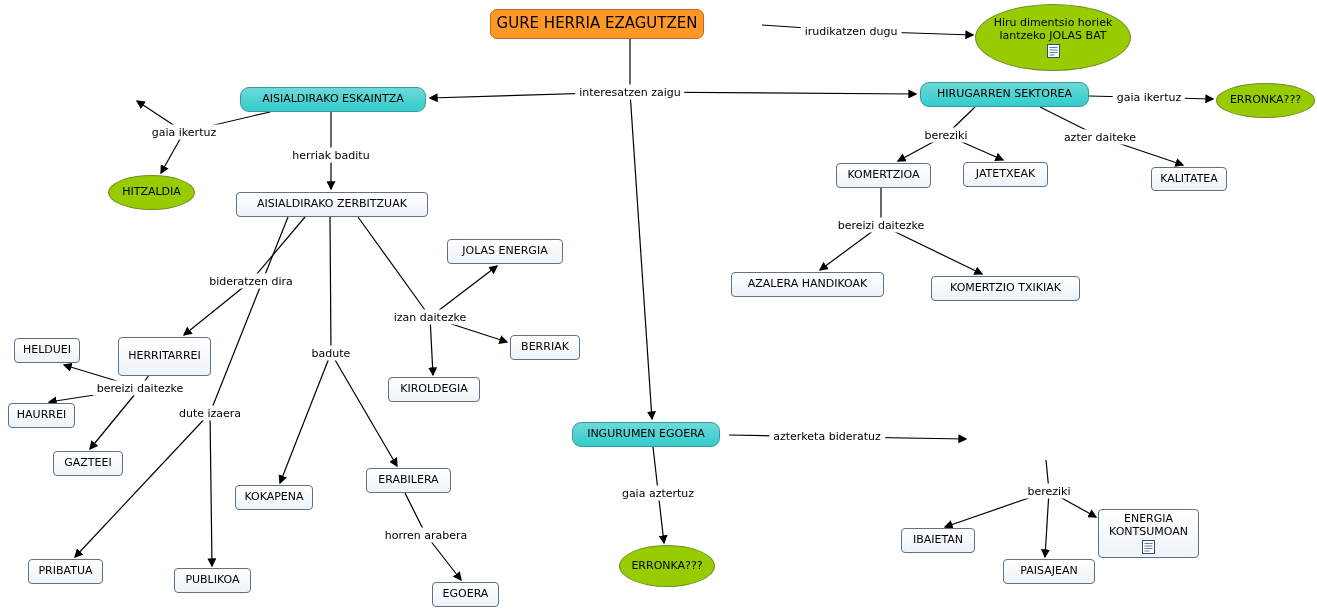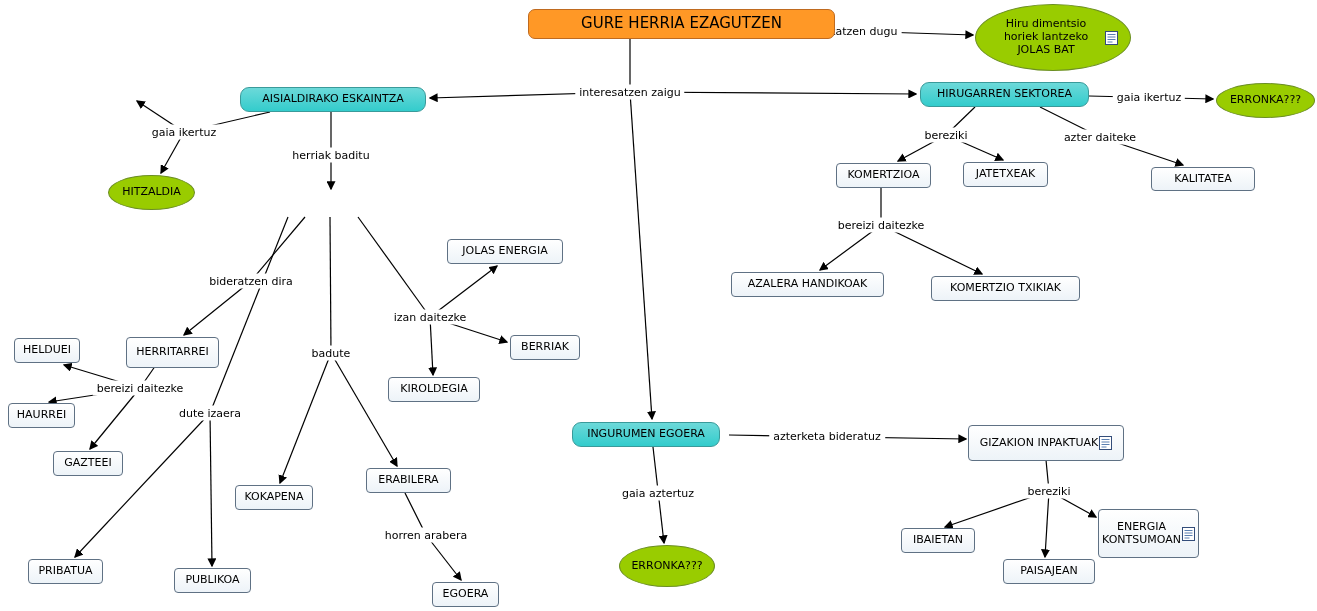--- a/index.html
+++ b/index.html
@@ -10,21 +10,21 @@
   svg.edges line { stroke:var(--line,#000); stroke-width:1.2; }
   svg.edges line.a { marker-end:url(#arrowhead); }
 
   .elabel { position:absolute; transform:translate(-50%,-50%); z-index:2;
             background:var(--background,#fff); padding:1px 4px; font-size:11px;
             white-space:nowrap; color:var(--text,#000); }
 
   .node { position:absolute; z-index:3; display:flex; align-items:center; justify-content:center;
           text-align:center; font-size:11px; color:var(--text,#000); white-space:nowrap; line-height:1.18; }
   .wrap { white-space:normal; }
-  .col { flex-direction:row; gap:1px; }
+  .col { flex-direction:column; gap:1px; }
 
   .box { background:linear-gradient(180deg,#ffffff 0%, var(--node-fill,#edf3f8) 100%);
          border:1px solid var(--node-border,#5f7184); border-radius:4px; padding:2px 5px; }
   .teal { background:linear-gradient(180deg,#6cd9d9 0%, var(--topic-fill,#33cccc) 100%);
           border:1px solid var(--topic-border,#3a9a9a); border-radius:9px; padding:2px 18px; }
   .title-node { background:var(--title-fill,#ff9826); border:1.5px solid var(--title-border,#bf6a1f);
                 border-radius:7px; font-size:15px; padding:2px 8px; }
   .ellipse { border-radius:50%; background:var(--accent-fill,#99cc00);
              border:1px solid var(--accent-border,#6b8e23); padding:2px 10px; }
 
@@ -132,21 +132,21 @@
   <div class="elabel" style="left:251px;top:281px">bideratzen dira</div>
   <div class="elabel" style="left:430px;top:317px">izan daitezke</div>
   <div class="elabel" style="left:331px;top:353px">badute</div>
   <div class="elabel" style="left:140px;top:388px">bereizi daitezke</div>
   <div class="elabel" style="left:210px;top:413px">dute izaera</div>
   <div class="elabel" style="left:827px;top:436px">azterketa bideratuz</div>
   <div class="elabel" style="left:658px;top:493px">gaia aztertuz</div>
   <div class="elabel" style="left:1049px;top:491px">bereziki</div>
   <div class="elabel" style="left:426px;top:535px">horren arabera</div>
 
-  <div class="node title-node" style="left:528px;top:9px;width:307px;height:30px">GURE HERRIA EZAGUTZEN</div>
+  <div class="node title-node" style="left:490px;top:9px;width:214px;height:30px">GURE HERRIA EZAGUTZEN</div>
 
   <div class="node ellipse wrap col" style="left:975px;top:4px;width:156px;height:67px;padding:2px 12px">
     <span>Hiru dimentsio horiek lantzeko JOLAS BAT</span>
     <span class="res-icon">
       <svg width="13" height="14" viewBox="0 0 13 14">
           <rect x="0.5" y="0.5" width="12" height="13" fill="#fff" stroke="#334d7a"></rect>
           <line x1="2.5" y1="3.5" x2="10.5" y2="3.5" stroke="#5a7fb0"></line>
           <line x1="2.5" y1="6" x2="10.5" y2="6" stroke="#5a7fb0"></line>
           <line x1="2.5" y1="8.5" x2="10.5" y2="8.5" stroke="#5a7fb0"></line>
           <line x1="2.5" y1="11" x2="7.5" y2="11" stroke="#5a7fb0"></line>
@@ -156,59 +156,48 @@
 
 
   <div class="node teal" style="left:240px;top:87px;width:186px;height:25px">AISIALDIRAKO ESKAINTZA</div>
 
   <div class="node teal" style="left:920px;top:82px;width:169px;height:25px">HIRUGARREN SEKTOREA</div>
 
   <div class="node ellipse" style="left:1216px;top:83px;width:99px;height:35px">ERRONKA???</div>
 
   <div class="node ellipse" style="left:108px;top:175px;width:87px;height:35px">HITZALDIA</div>
 
+  <div class="node box" style="left:236px;top:192px;width:192px;height:25px">AISIALDIRAKO ZERBITZUAK</div>
 
   <div class="node box" style="left:836px;top:163px;width:95px;height:25px">KOMERTZIOA</div>
 
   <div class="node box" style="left:963px;top:162px;width:85px;height:25px">JATETXEAK</div>
 
-  <div class="node box" style="left:1151px;top:167px;width:104px;height:24px">KALITATEA</div>
+  <div class="node box" style="left:1151px;top:167px;width:76px;height:24px">KALITATEA</div>
 
   <div class="node box" style="left:447px;top:239px;width:116px;height:25px">JOLAS ENERGIA</div>
 
   <div class="node box" style="left:731px;top:272px;width:153px;height:25px">AZALERA HANDIKOAK</div>
 
   <div class="node box" style="left:931px;top:276px;width:149px;height:25px">KOMERTZIO TXIKIAK</div>
 
   <div class="node box" style="left:14px;top:338px;width:66px;height:25px">HELDUEI</div>
 
-  <div class="node box" style="left:126px;top:337px;width:93px;height:31px">HERRITARREI</div>
+  <div class="node box" style="left:118px;top:337px;width:93px;height:39px">HERRITARREI</div>
 
   <div class="node box" style="left:510px;top:335px;width:70px;height:25px">BERRIAK</div>
 
   <div class="node box" style="left:388px;top:377px;width:92px;height:25px">KIROLDEGIA</div>
 
   <div class="node box" style="left:8px;top:403px;width:67px;height:25px">HAURREI</div>
 
   <div class="node box" style="left:53px;top:451px;width:70px;height:25px">GAZTEEI</div>
 
   <div class="node teal" style="left:572px;top:422px;width:148px;height:25px">INGURUMEN EGOERA</div>
 
-  <div class="node box col" style="left:968px;top:425px;width:156px;height:36px">
-    <span>GIZAKION INPAKTUAK</span>
-    <span class="res-icon">
-      <svg width="13" height="14" viewBox="0 0 13 14">
-          <rect x="0.5" y="0.5" width="12" height="13" fill="#fff" stroke="#334d7a"></rect>
-          <line x1="2.5" y1="3.5" x2="10.5" y2="3.5" stroke="#5a7fb0"></line>
-          <line x1="2.5" y1="6" x2="10.5" y2="6" stroke="#5a7fb0"></line>
-          <line x1="2.5" y1="8.5" x2="10.5" y2="8.5" stroke="#5a7fb0"></line>
-          <line x1="2.5" y1="11" x2="7.5" y2="11" stroke="#5a7fb0"></line>
-        </svg>
-    </span>
-  </div>
 
   <div class="node box" style="left:235px;top:485px;width:78px;height:25px">KOKAPENA</div>
 
   <div class="node box" style="left:366px;top:468px;width:85px;height:25px">ERABILERA</div>
 
   <div class="node box" style="left:901px;top:528px;width:74px;height:25px">IBAIETAN</div>
 
   <div class="node box wrap col" style="left:1098px;top:509px;width:101px;height:49px">
     <span>ENERGIA KONTSUMOAN</span>
     <span class="res-icon">

